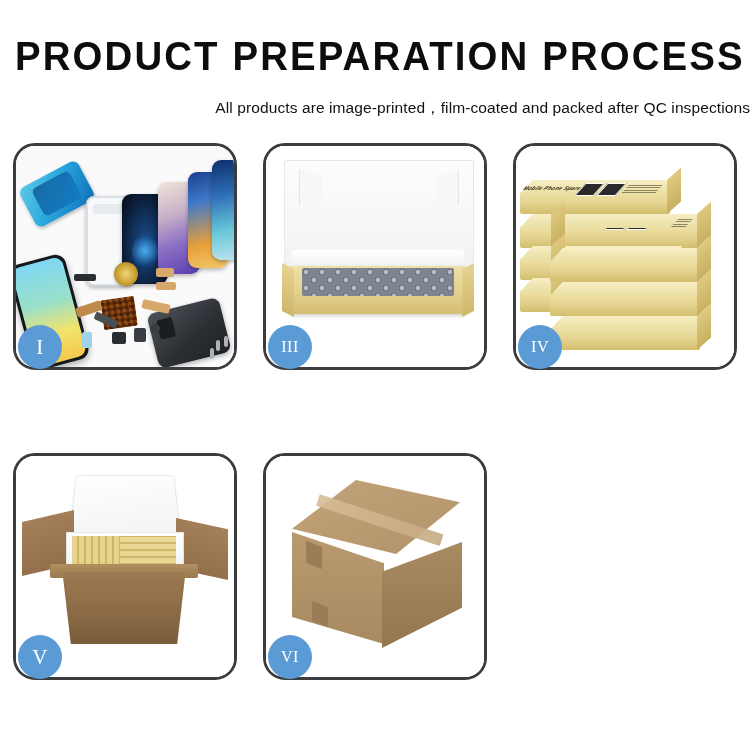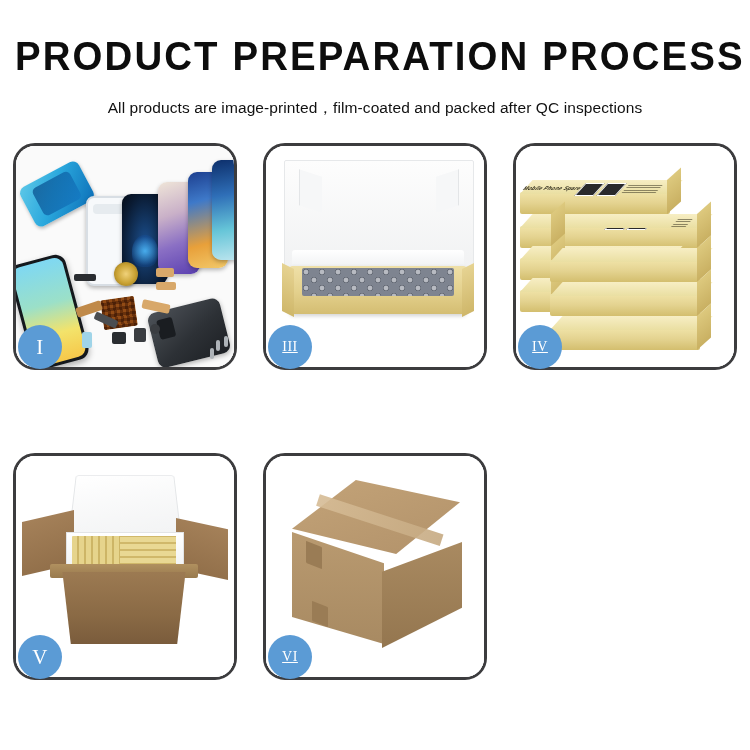--- a/index.html
+++ b/index.html
@@ -4,21 +4,21 @@
 <style>
   html,body{margin:0;padding:0;}
   body{
     width:750px;height:750px;background:#ffffff;
     font-family:"Liberation Sans","DejaVu Sans",sans-serif;
     overflow:hidden;position:relative;
   }
   .page{position:absolute;inset:0;}
 
   
-  .header{position:absolute;left:0;top:34px;width:750px;text-align:center;}
+  .header{position:absolute;left:0;top:34px;width:750px;text-align:right;}
   .title{
     font-size:40px;font-weight:bold;color:#0d0d0d;
     letter-spacing:2.2px;line-height:44px;
     transform:scaleX(.96);transform-origin:center;
     white-space:nowrap;
   }
   .subtitle{
     margin-top:20px;font-size:15.5px;color:#111111;
     letter-spacing:.1px;line-height:20px;white-space:nowrap;
   }
@@ -45,21 +45,21 @@
   }
   .badge{
     position:absolute;left:2px;bottom:-2px;
     width:44px;height:44px;border-radius:50%;
     background:#5b9bd5;color:#ffffff;
     display:flex;align-items:center;justify-content:center;
     font-family:"Liberation Serif","DejaVu Serif",serif;
     font-size:21px;letter-spacing:.5px;
     z-index:6;
   }
-  .badge.small{font-size:14px;text-decoration:underline;}
+  .badge.small{font-size:16px;}
 
   
   .p1{position:absolute;inset:0;background:#fafafa;}
   .scr{position:absolute;border-radius:9px;box-shadow:0 2px 4px rgba(0,0,0,.28);}
   .scr-blue{
     left:8px;top:26px;width:66px;height:44px;border-radius:7px;
     background:linear-gradient(135deg,#5ec8e8 0%,#2aa8dd 45%,#0d6fb8 100%);
     transform:rotate(-28deg);
   }
   .scr-blue:after{

